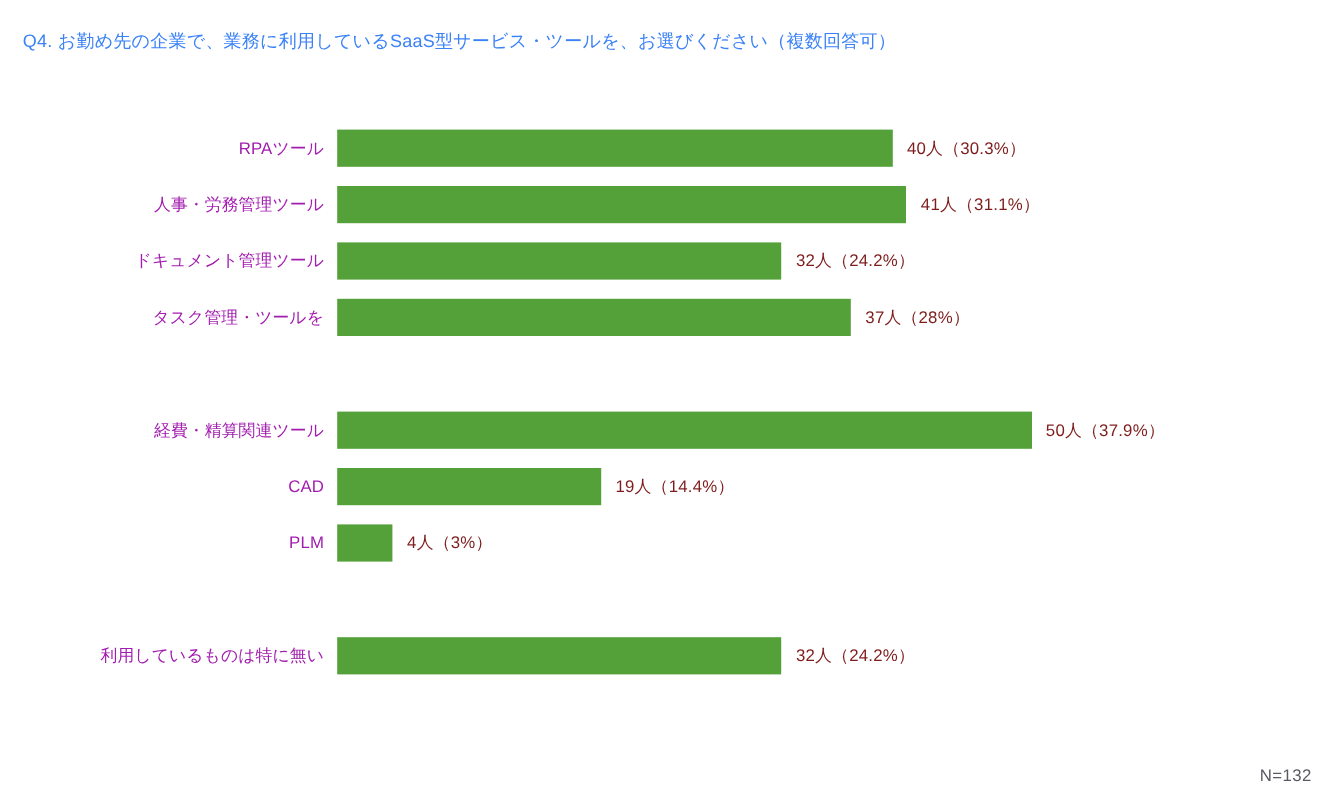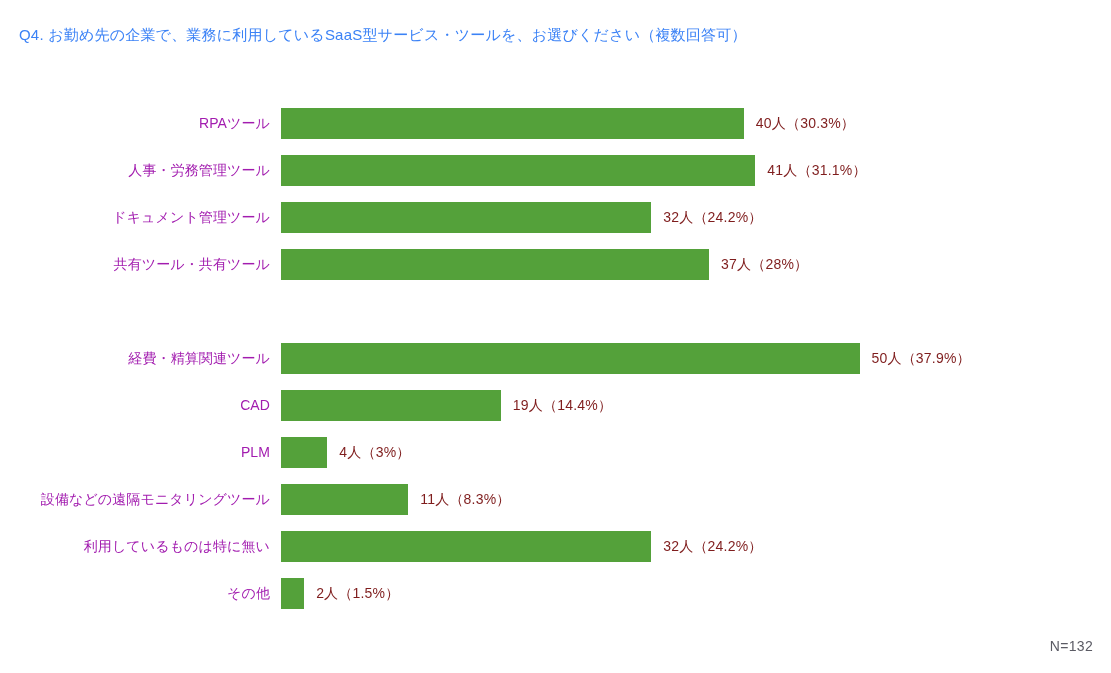--- a/index.html
+++ b/index.html
@@ -118,21 +118,21 @@
       </div>
     </div>
     <div class="bar-row" style="top: 105px;">
       <div class="cat-label">ドキュメント管理ツール</div>
       <div class="bar-track">
         <div class="bar-fill" style="width: 370.24px; background: rgb(84, 161, 58);"></div>
         <div class="bar-value" style="left: 370.24px;">32人（24.2%）</div>
       </div>
     </div>
     <div class="bar-row" style="top: 152px;">
-      <div class="cat-label">共有ツール・共有ツール</div>
+      <div class="cat-label">タスク管理・ツールを</div>
       <div class="bar-track">
         <div class="bar-fill" style="width: 428.09px; background: rgb(84, 161, 58);"></div>
         <div class="bar-value" style="left: 428.09px;">37人（28%）</div>
       </div>
     </div>
     <div class="bar-row" style="top: 246px;">
       <div class="cat-label">経費・精算関連ツール</div>
       <div class="bar-track">
         <div class="bar-fill" style="width: 578.5px; background: rgb(84, 161, 58);"></div>
         <div class="bar-value" style="left: 578.5px;">50人（37.9%）</div>
@@ -145,36 +145,22 @@
         <div class="bar-value" style="left: 219.83px;">19人（14.4%）</div>
       </div>
     </div>
     <div class="bar-row" style="top: 340px;">
       <div class="cat-label">PLM</div>
       <div class="bar-track">
         <div class="bar-fill" style="width: 46.28px; background: rgb(84, 161, 58);"></div>
         <div class="bar-value" style="left: 46.28px;">4人（3%）</div>
       </div>
     </div>
-    <div class="bar-row" style="top: 387px;">
-      <div class="cat-label">設備などの遠隔モニタリングツール</div>
-      <div class="bar-track">
-        <div class="bar-fill" style="width: 127.27px; background: rgb(84, 161, 58);"></div>
-        <div class="bar-value" style="left: 127.27px;">11人（8.3%）</div>
-      </div>
-    </div>
     <div class="bar-row" style="top: 434px;">
       <div class="cat-label">利用しているものは特に無い</div>
       <div class="bar-track">
         <div class="bar-fill" style="width: 370.24px; background: rgb(84, 161, 58);"></div>
         <div class="bar-value" style="left: 370.24px;">32人（24.2%）</div>
       </div>
     </div>
-    <div class="bar-row" style="top: 481px;">
-      <div class="cat-label">その他</div>
-      <div class="bar-track">
-        <div class="bar-fill" style="width: 23.14px; background: rgb(84, 161, 58);"></div>
-        <div class="bar-value" style="left: 23.14px;">2人（1.5%）</div>
-      </div>
-    </div>
   </div>
 
 <div id="sample-size">N=132</div>
 
 </body></html>

